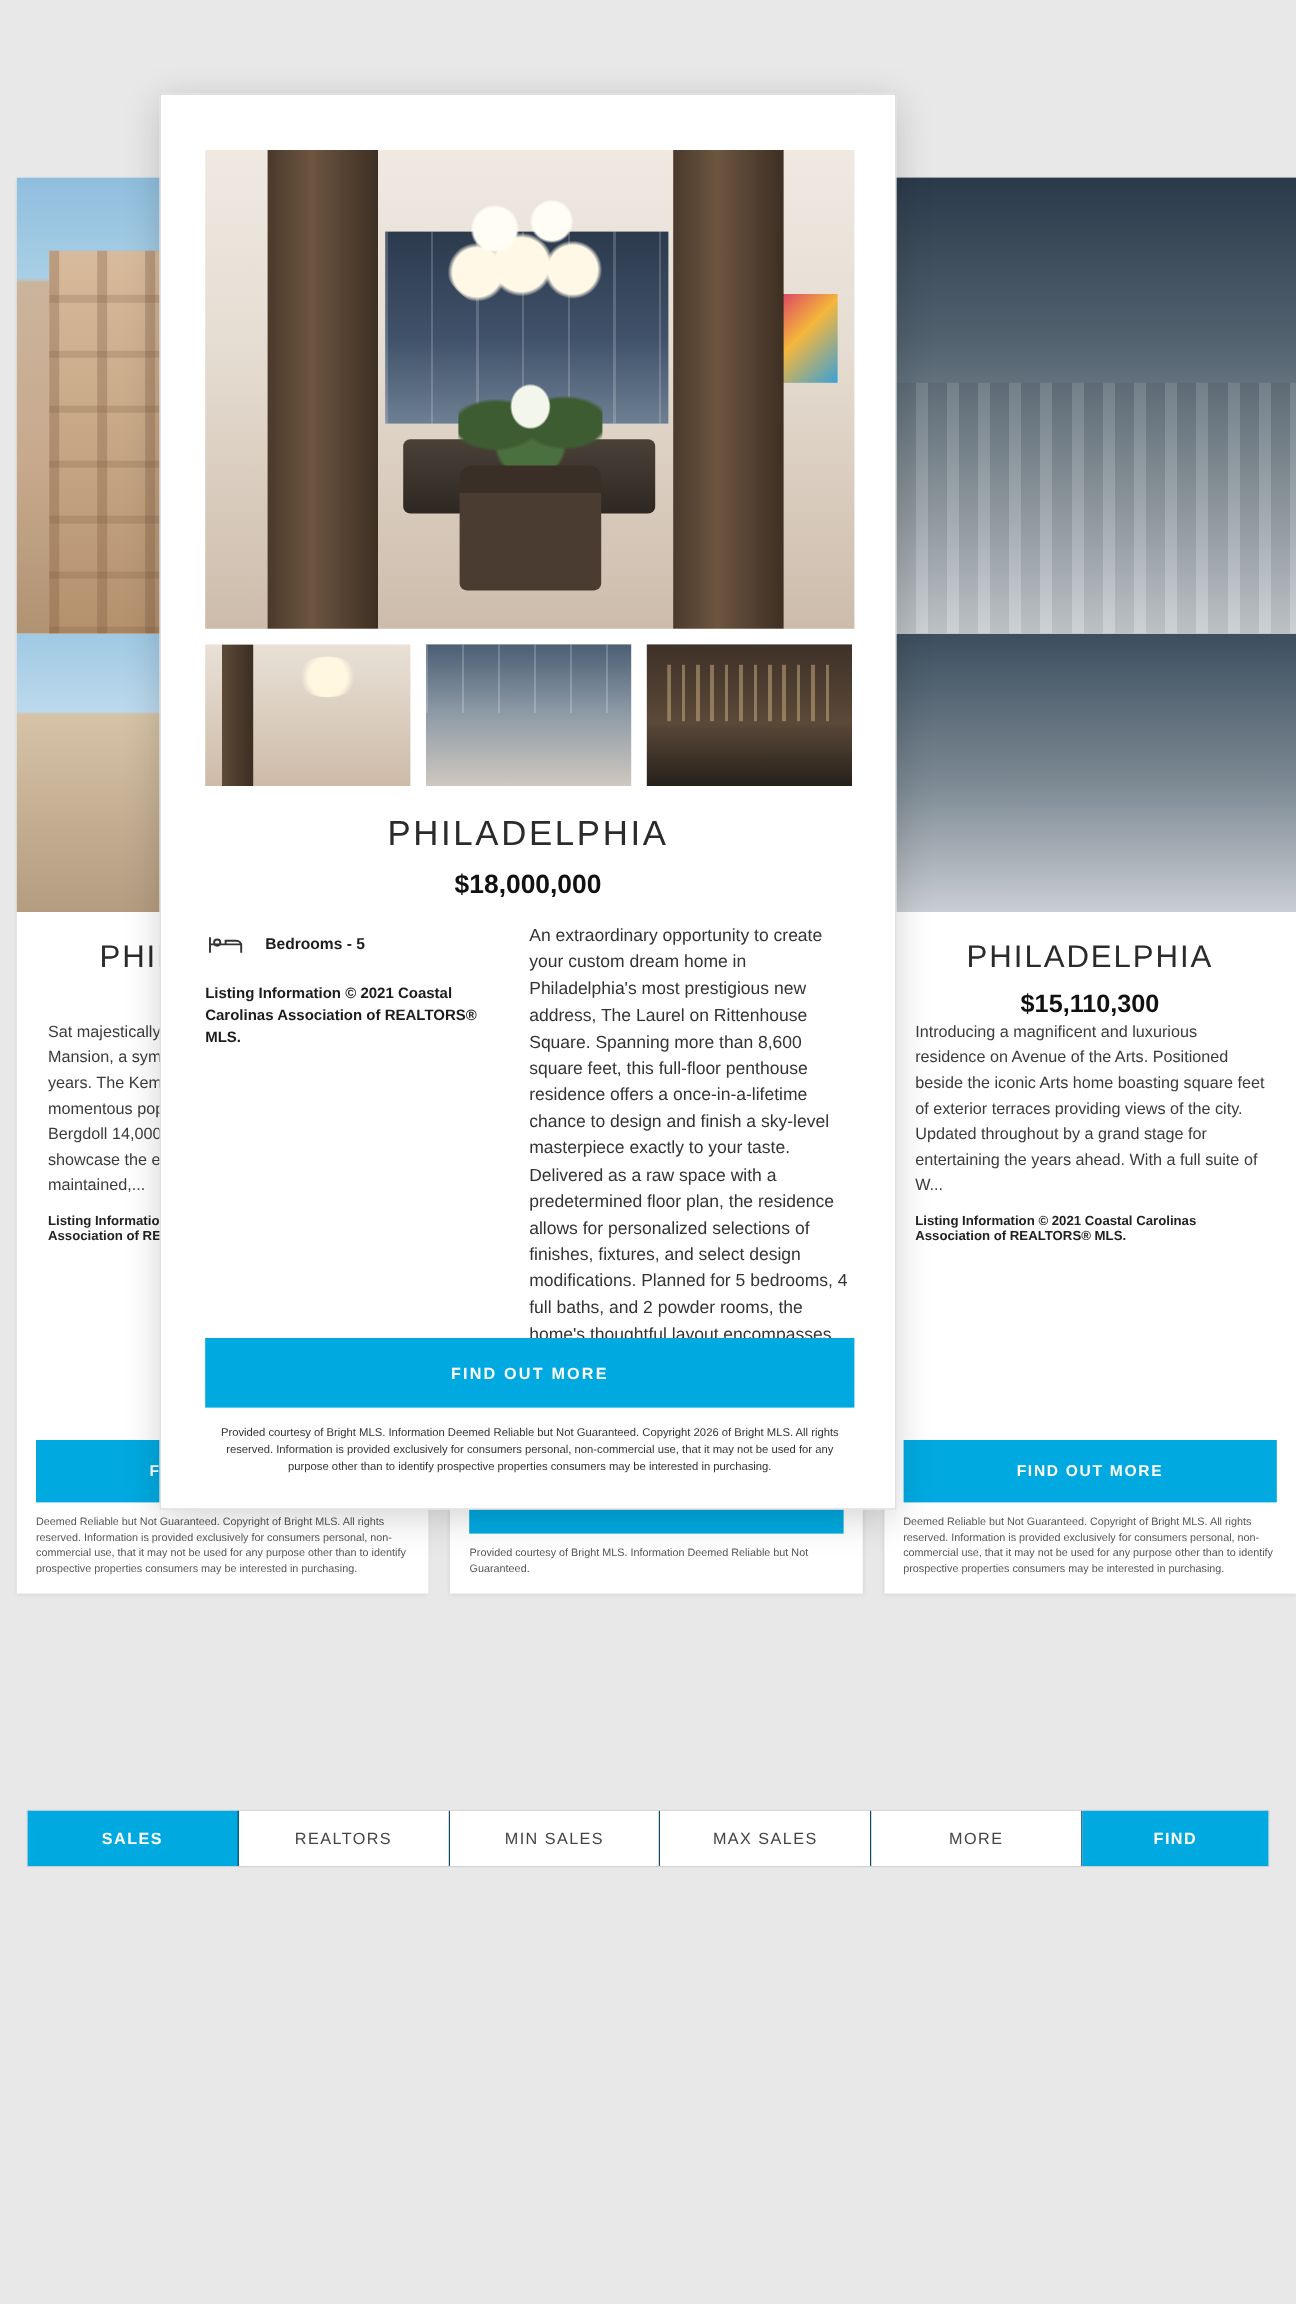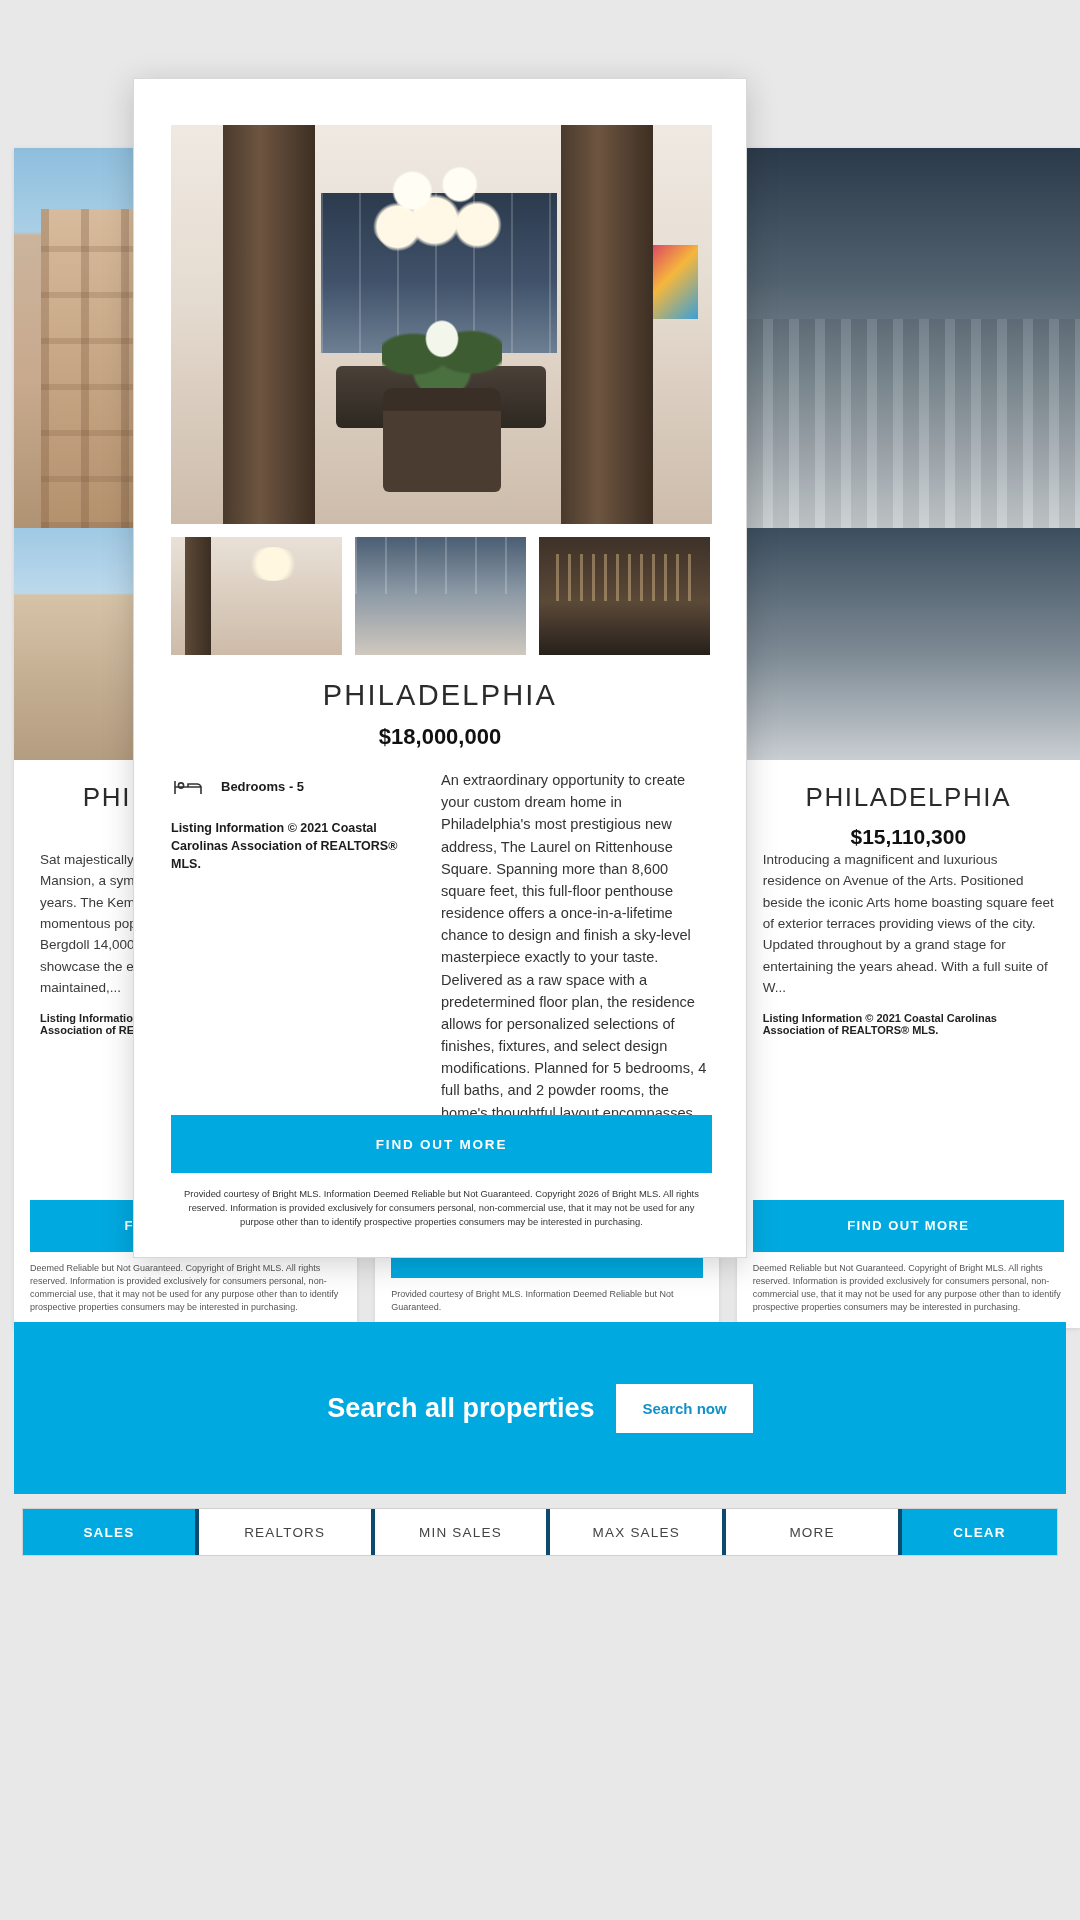--- a/index.html
+++ b/index.html
@@ -191,21 +191,21 @@
   }
 
   
   .filter-bar {
     position:absolute; left: 22px; top: 1508px; width: 1036px; height: 48px;
     display:flex; border: 1px solid #d0d0d0; background:#fff;
   }
   .filter-item {
     flex: 1; display:flex; align-items:center; justify-content:center;
     font-size: 13.5px; letter-spacing: 1.2px; color:#444;
-    border-right: 4px solid #0c4a6e; cursor:pointer;
+    border-right: 1px solid #0c4a6e; cursor:pointer;
   }
   .filter-item.active { background:#00A9E0; color:#fff; font-weight: bold; }
   .filter-item.clear { background:#00A9E0; color:#fff; font-weight: bold; flex: 0 0 155px; border-right:none; }
 </style>
 </head>
 <body>
 
 <div class="page">
 
   <div class="bg-cards">
@@ -291,27 +291,23 @@
         <div class="m-listinfo">Listing Information © 2021 Coastal Carolinas Association of REALTORS® MLS.</div>
       </div>
 
       <div class="m-right">An extraordinary opportunity to create your custom dream home in Philadelphia's most prestigious new address, The Laurel on Rittenhouse Square. Spanning more than 8,600 square feet, this full-floor penthouse residence offers a once-in-a-lifetime chance to design and finish a sky-level masterpiece exactly to your taste. Delivered as a raw space with a predetermined floor plan, the residence allows for personalized selections of finishes, fixtures, and select design modifications. Planned for 5 bedrooms, 4 full baths, and 2 powder rooms, the home's thoughtful layout encompasses multiple living....</div>
     </div>
 
     <div class="m-cta">FIND OUT MORE</div>
     <div class="m-legal">Provided courtesy of Bright MLS. Information Deemed Reliable but Not Guaranteed. Copyright 2026 of Bright MLS. All rights reserved. Information is provided exclusively for consumers personal, non-commercial use, that it may not be used for any purpose other than to identify prospective properties consumers may be interested in purchasing.</div>
   </div>
 
-  <div class="search-band">
-    <div class="search-band-title">Search all properties</div>
-    <div class="search-now-btn">Search now</div>
-  </div>
 
   <div class="filter-bar">
     <div class="filter-item active">SALES</div>
     <div class="filter-item">REALTORS</div>
     <div class="filter-item">MIN SALES</div>
     <div class="filter-item">MAX SALES</div>
     <div class="filter-item">MORE</div>
-    <div class="filter-item clear">CLEAR</div>
+    <div class="filter-item clear">FIND</div>
   </div>
 
 </div>
 
 </body></html>

